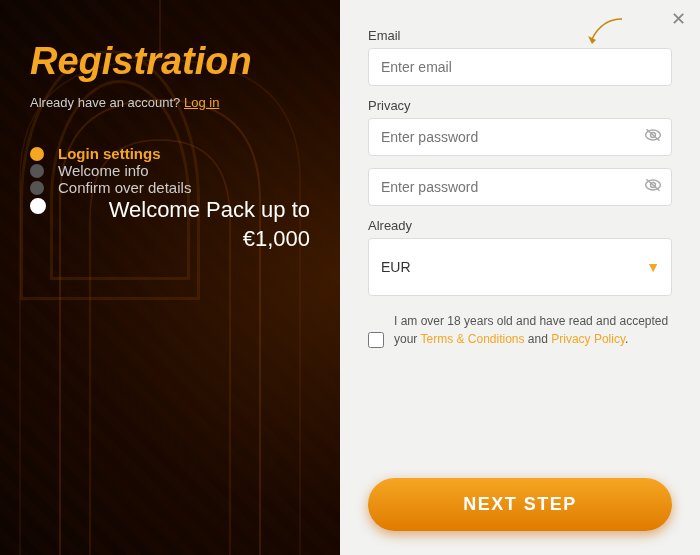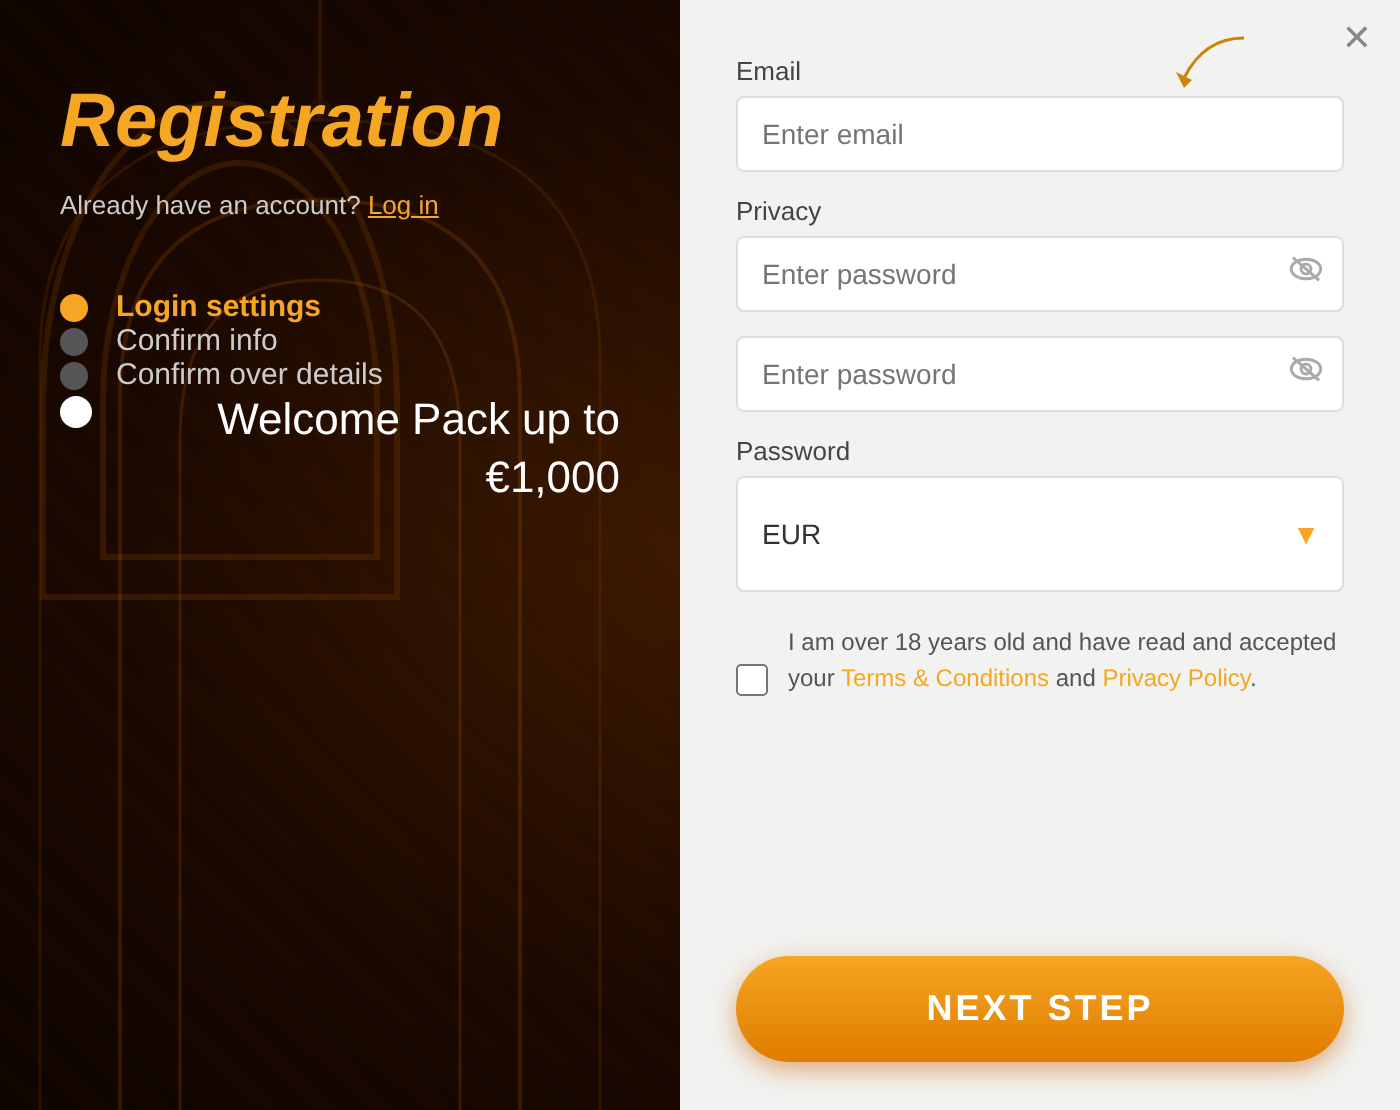--- a/index.html
+++ b/index.html
@@ -300,21 +300,21 @@
     <span>Already have an account?</span>
     <a href="#">Log in</a>
   </p>
   <ul class="steps-list">
     <li class="step-item">
       <div class="step-dot active"></div>
       <span class="step-label active-label">Login settings</span>
     </li>
     <li class="step-item">
       <div class="step-dot inactive"></div>
-      <span class="step-label">Confirm info</span>
+      <span class="step-label">Welcome info</span>
     </li>
     <li class="step-item">
       <div class="step-dot inactive"></div>
       <span class="step-label">Confirm over details</span>
     </li>
     <li class="step-item">
       <div class="step-dot white"></div>
       <span class="step-label white-label">Welcome Pack up to €1,000</span>
     </li>
   </ul>
@@ -359,21 +359,21 @@
         <svg width="18" height="14" viewBox="0 0 22 16" fill="none" stroke="#aaa" stroke-width="1.8">
           <ellipse cx="11" cy="8" rx="9" ry="6"></ellipse>
           <circle cx="11" cy="8" r="3"></circle>
           <line x1="3" y1="1" x2="19" y2="15" stroke="#aaa" stroke-width="1.8"></line>
         </svg>
       </span>
     </div>
   </div>
 
   <div class="field-group">
-    <label class="field-label">Password</label>
+    <label class="field-label">Already</label>
     <div class="currency-select-wrap">
       <select class="currency-select">
         <option value="EUR">EUR</option>
         <option value="USD">USD</option>
         <option value="GBP">GBP</option>
         <option value="CAD">CAD</option>
         <option value="AUD">AUD</option>
       </select>
       <span class="select-arrow">▼</span>
     </div>

